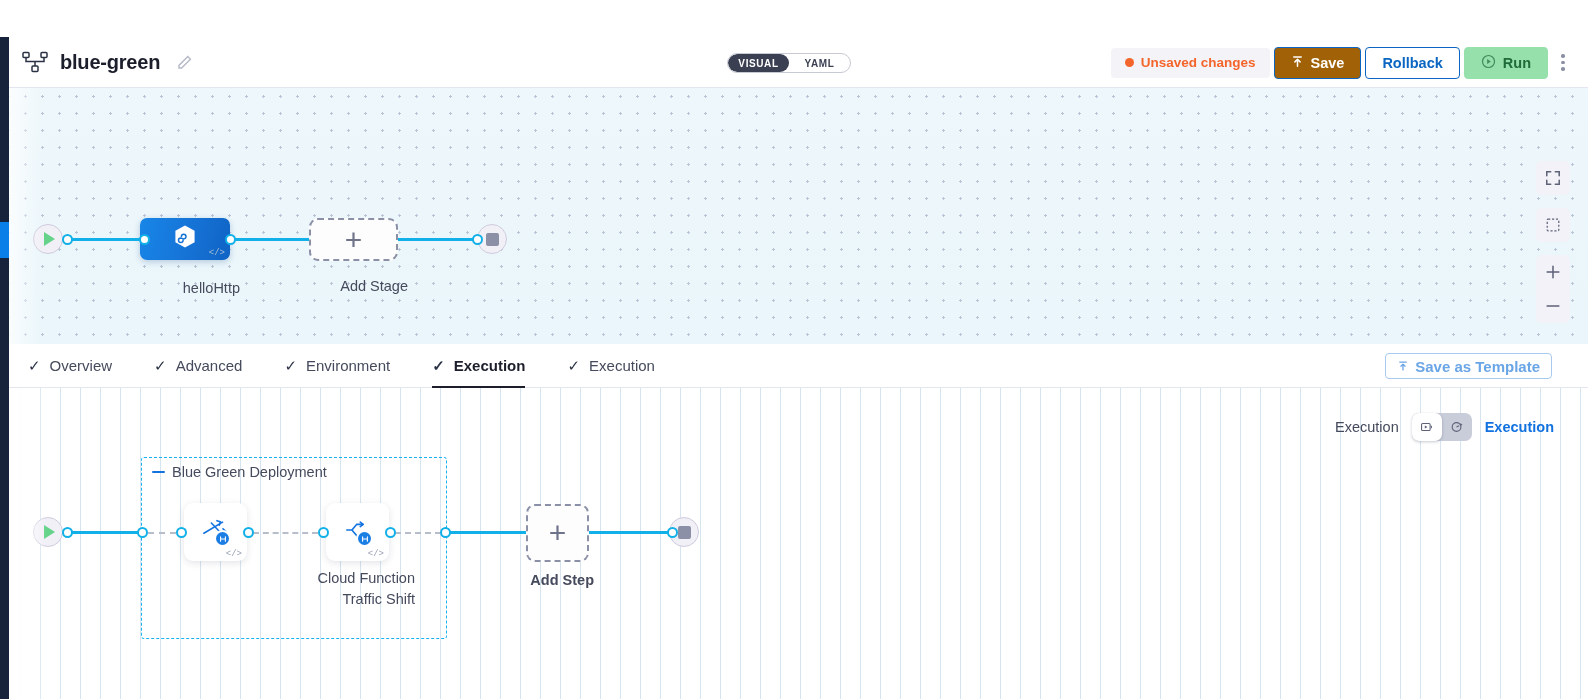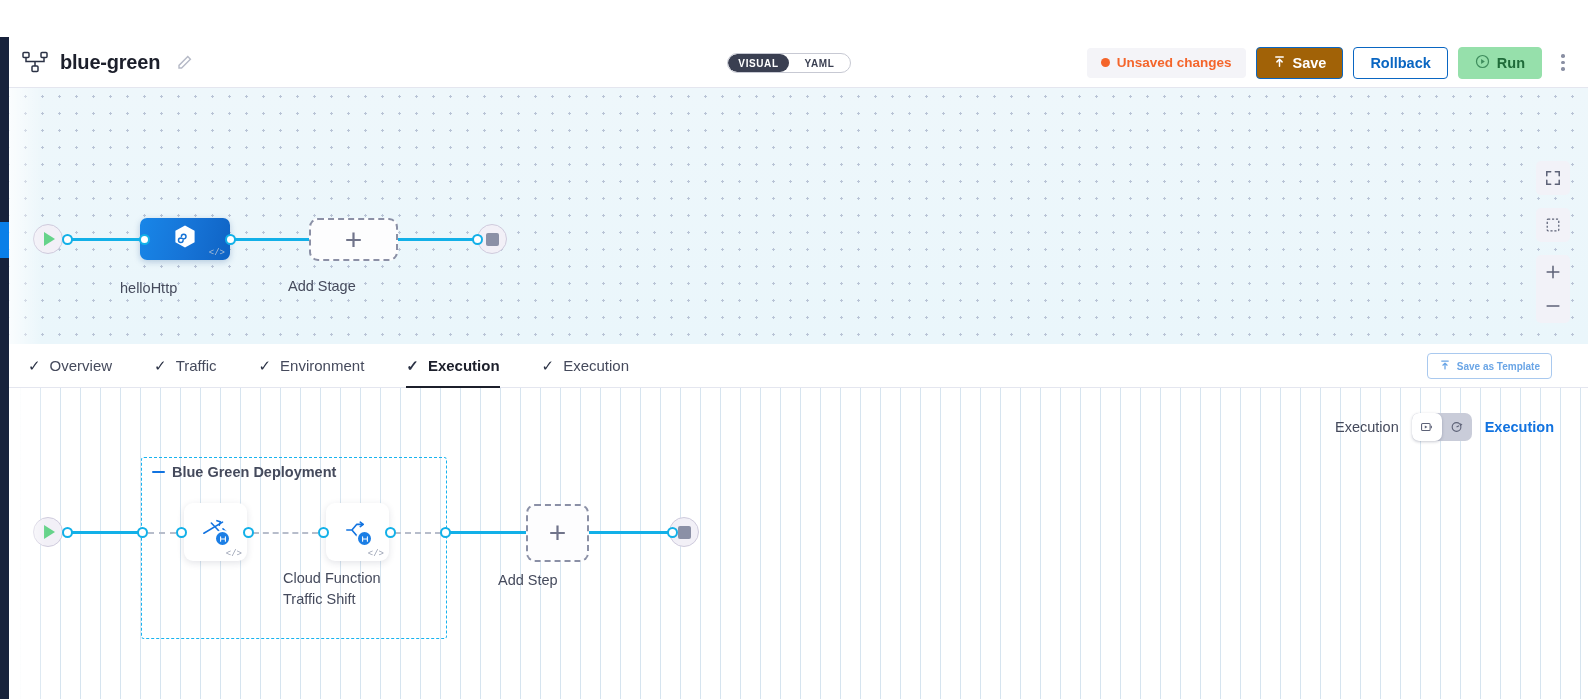--- a/index.html
+++ b/index.html
@@ -42,21 +42,21 @@
   }
   .mode-seg {
     flex: 1; height: 100%; display: flex; align-items: center; justify-content: center;
     font-size: 10px; font-weight: bold; letter-spacing: .6px; cursor: pointer;
   }
   .mode-seg.on { background: #3a3f51; color: #fff; border-radius: 11px; text-align: center; }
   .mode-seg.off { color: #3a3f51; }
 
   .hdr-right {
     position: absolute; right: 14px; top: 0; height: 51px;
-    display: flex; align-items: center; gap: 10px;
+    display: flex; align-items: center; gap: 4px;
   }
   .unsaved {
     display: flex; align-items: center; gap: 7px;
     height: 30px; padding: 0 14px; border-radius: 4px;
     background: #f4f4f8; color: #f4652b; font-size: 13.5px; font-weight: bold;
   }
   .dot-orange { width: 9px; height: 9px; border-radius: 50%; background: #f4652b; }
   .btn {
     height: 32px; border-radius: 4px; font-size: 14.5px; font-weight: bold;
     display: flex; align-items: center; justify-content: center; gap: 7px;
@@ -120,21 +120,21 @@
     position: absolute; right: 5px; bottom: 2px; font-size: 9px; color: #a9bdd6;
     font-family: "Liberation Mono", monospace;
   }
   .code-badge.dark { color: #9aa1b3; }
   .node-add {
     position: absolute; border: 2px dashed #8b90a6; border-radius: 9px;
     background: #fdfdfe; display: flex; align-items: center; justify-content: center;
   }
   .plus-glyph { font-size: 30px; color: #70748a; font-weight: 300; line-height: 1; }
   .node-label {
-    position: absolute; text-align: left; font-size: 14.5px; color: #454a5c;
+    position: absolute; text-align: right; font-size: 14.5px; color: #454a5c;
     line-height: 21px; white-space: pre-line;
   }
   .step-badge {
     position: absolute; right: 16px; bottom: 14px;
     width: 17px; height: 17px; border-radius: 50%; background: #1b7ee5;
     display: flex; align-items: center; justify-content: center;
     border: 2px solid #fff;
   }
 
   
@@ -162,21 +162,21 @@
   }
   .tab.active { font-weight: bold; color: #1c1f2b; }
   .tab.active::after {
     content: ""; position: absolute; left: 0; right: 0; bottom: -1px;
     height: 2.5px; background: #1c1f2b;
   }
   .check { color: #2b3245; font-size: 15px; line-height: 1; }
   .btn-template {
     position: absolute; right: 36px; top: 9px; height: 26px;
     border: 1px solid #a9c9ef; border-radius: 4px; background: #fff;
-    color: #6aa5e6; font-size: 10px; font-weight: bold;
+    color: #6aa5e6; font-size: 15px; font-weight: bold;
     display: flex; align-items: center; gap: 6px; padding: 0 11px; cursor: pointer;
   }
 
   
   .canvas-bottom {
     position: absolute; left: 0; top: 351px; width: 1588px; height: 348px;
     background:
       repeating-linear-gradient(90deg, #d6e4ef 0 1px, transparent 1px 20px),
       #ffffff;
     overflow: hidden;
@@ -202,21 +202,21 @@
     background: #fff; border-radius: 7px; box-shadow: 0 1px 3px rgba(30,40,70,.25);
   }
   .link-rollback { color: #1273e0; font-size: 14.5px; font-weight: bold; cursor: pointer; }
 
   .group-box {
     position: absolute; border: 1.5px dashed #18b3ef; border-radius: 3px;
     background: rgba(255,255,255,.0);
   }
   .group-label {
     position: absolute; display: flex; align-items: center; gap: 7px;
-    font-size: 14.5px; color: #454a5c; white-space: nowrap; font-weight: bold;
+    font-size: 14.5px; color: #454a5c; white-space: nowrap;
   }
   .group-dash { width: 13px; height: 2.5px; background: #1273e0; border-radius: 2px; }
 </style>
 </head>
 <body>
 
 <div class="app">
 
   <div class="left-rail"></div>
   <div class="left-rail-active"></div>
@@ -341,21 +341,21 @@
   </div>
 
   <div class="tabbar">
     <div class="tabs">
       <div class="tab">
         <span class="check">✓</span>
         <span>Overview</span>
       </div>
       <div class="tab">
         <span class="check">✓</span>
-        <span>Traffic</span>
+        <span>Advanced</span>
       </div>
       <div class="tab">
         <span class="check">✓</span>
         <span>Environment</span>
       </div>
       <div class="tab active">
         <span class="check">✓</span>
         <span>Execution</span>
       </div>
       <div class="tab">
@@ -439,32 +439,32 @@
         </svg>
       </span>
       <span class="step-badge">
         <svg viewBox="0 0 13 13" width="10" height="10" fill="none" stroke="#ffffff" stroke-width="1.4" stroke-linecap="round">
           <path d="M3.4 3.6v5.8M9.6 3.6v5.8M3.4 6.5h6.2"></path>
         </svg>
       </span>
       <span class="code-badge dark">&lt;/&gt;</span>
     </div>
     <span class="port" style="left:385px; top:139px;"></span>
-    <div class="node-label" style="left:283px; top:180px; width:120px;">Cloud Function
+    <div class="node-label" style="left:295px; top:180px; width:120px;">Cloud Function
 Traffic Shift</div>
 
     <div class="edge-dash" style="left:395px; top:144px; width:46px;"></div>
     <span class="port" style="left:440px; top:139px;"></span>
 
     <div class="edge" style="left:449px; top:143px; width:77px;"></div>
 
     <div class="node-add" style="left:526px; top:116px; width:63px; height:58px;">
       <span class="plus-glyph">+</span>
     </div>
-    <div class="node-label" style="left:498px; top:182px; width:120px;">Add Step</div>
+    <div class="node-label" style="left:474px; top:182px; width:120px;font-weight:bold;">Add Step</div>
 
     <div class="edge" style="left:589px; top:143px; width:85px;"></div>
     <span class="port" style="left:667px; top:139px;"></span>
     <div class="node-end" style="left:669px; top:129px;">
       <span class="sq-stop"></span>
     </div>
   </div>
 
 </div>
 

